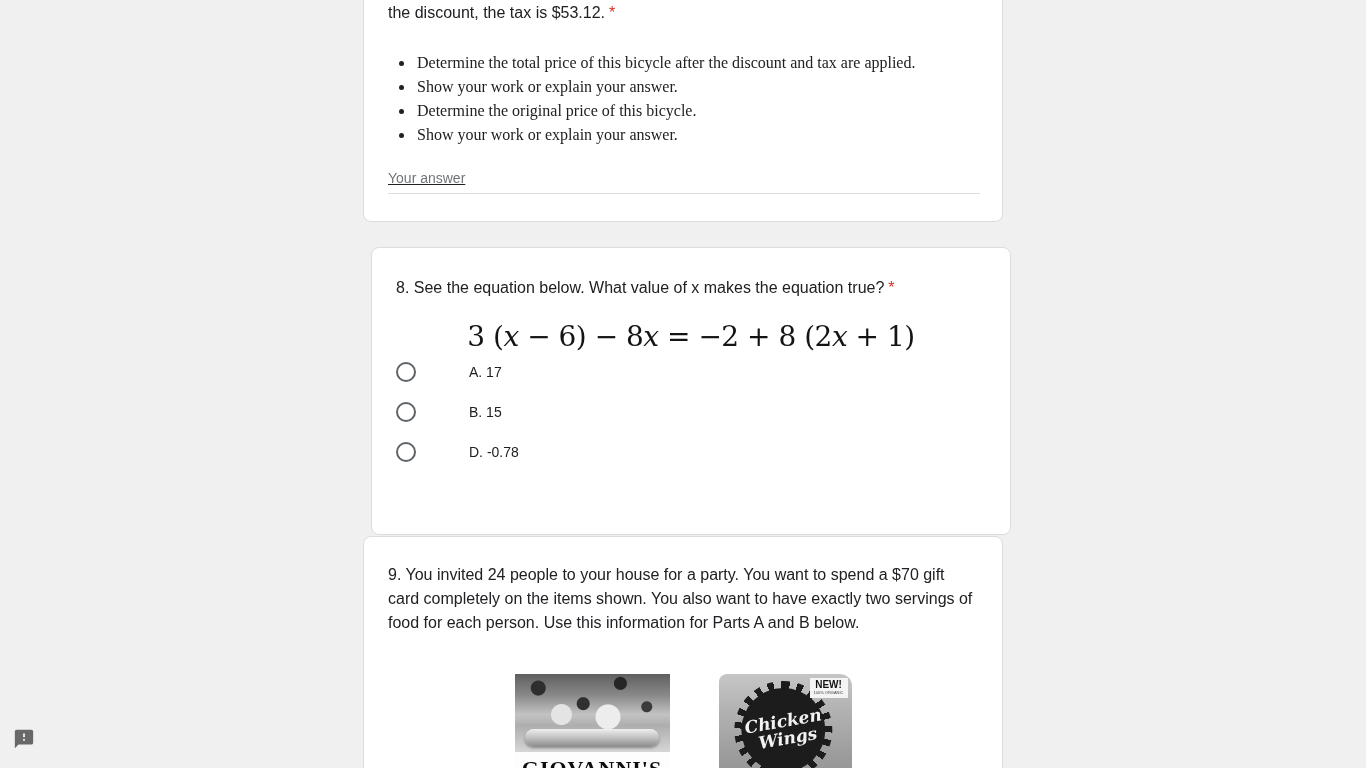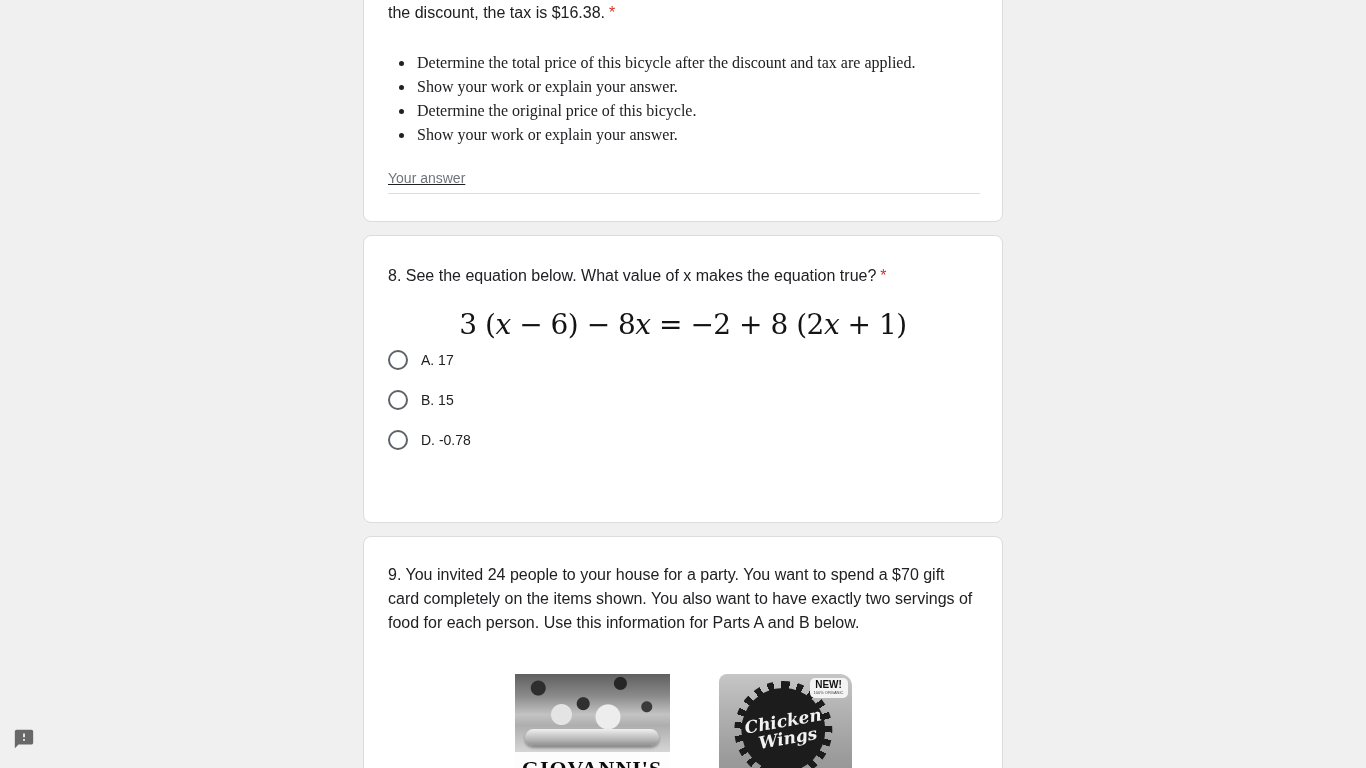--- a/index.html
+++ b/index.html
@@ -13,21 +13,21 @@
   .page { position: relative; width: 1366px; height: 768px; overflow: hidden; }
 
   .card {
     position: absolute; left: 363px; width: 640px;
     background: #ffffff;
     border: 1px solid #dadce0;
     border-radius: 8px;
     padding: 0 24px;
   }
   #card-q7 { top: -60px; height: 282px; }
-  #card-q8 { top: 235px; height: 288px; }
+  #card-q8 { top: 247px; height: 288px; margin-left: 8px; }
   #card-q9 { top: 536px; height: 250px; }
 
   .q-title {
     font-size: 16px; line-height: 24px; color: #202124;
   }
   #card-q7 .q-title { margin-top: 60px; }
   #card-q8 .q-title { margin-top: 28px; }
   #card-q9 .q-title { margin-top: 26px; }
   .req-mark { color: #d93025; margin-left: 4px; }
 
@@ -52,21 +52,21 @@
     text-align: center;
     font-family: "DejaVu Serif", "Liberation Serif", serif;
     font-size: 28px; letter-spacing: -0.5px; color: #141414;
     white-space: nowrap;
   }
   .equation .eq-italic { font-style: italic; }
 
   .options { margin-top: 1px; }
   .option-row {
     display: flex; align-items: center;
-    height: 24px; margin-bottom: 16px; cursor: pointer;
+    height: 24px; margin-bottom: 16px; cursor: pointer; gap: 40px;
   }
   .radio {
     width: 20px; height: 20px; flex: 0 0 20px;
     border: 2px solid #5f6368; border-radius: 50%;
     background: #fff;
   }
   .option-label { margin-left: 13px; font-size: 14px; color: #202124; }
 
   .q-images {
     margin-top: 39px;
@@ -135,38 +135,38 @@
   }
   .burst-text {
     color: #f2f2f2; font-family: "DejaVu Serif", serif;
     font-style: italic; font-weight: bold; font-size: 17px; line-height: 17px;
     transform: rotate(-10deg);
   }
   .burst-text.line2 { margin-left: 10px; }
   .badge-new {
     position: absolute; top: 4px; right: 4px; width: 38px;
     background: #f4f4f4; color: #111; text-align: center;
-    padding: 2px 1px 2px; border-radius: 5px;
+    padding: 2px 1px 2px; border-radius: 0;
   }
   .badge-new-main { display: block; font-size: 10px; font-weight: bold; line-height: 10px; }
   .badge-new-sub { display: block; font-size: 4px; line-height: 6px; color: #444; }
 
   
   .report-btn {
     position: absolute; left: 13px; top: 728px; width: 22px; height: 22px;
     cursor: pointer;
   }
 </style>
 </head>
 <body>
 
 <div class="page">
 
   <div class="card" id="card-q7">
-    <div class="q-title"><span>the discount, the tax is $16.38.</span><span class="req-mark">*</span></div>
+    <div class="q-title"><span>the discount, the tax is $53.12.</span><span class="req-mark">*</span></div>
     <ul class="bullets">
       <li>Determine the total price of this bicycle after the discount and tax are applied.</li>
       <li>Show your work or explain your answer.</li>
       <li>Determine the original price of this bicycle.</li>
       <li>Show your work or explain your answer.</li>
     </ul>
     <input class="answer-input" type="text" placeholder="Your answer" style="">
   </div>
 
   <div class="card" id="card-q8">

